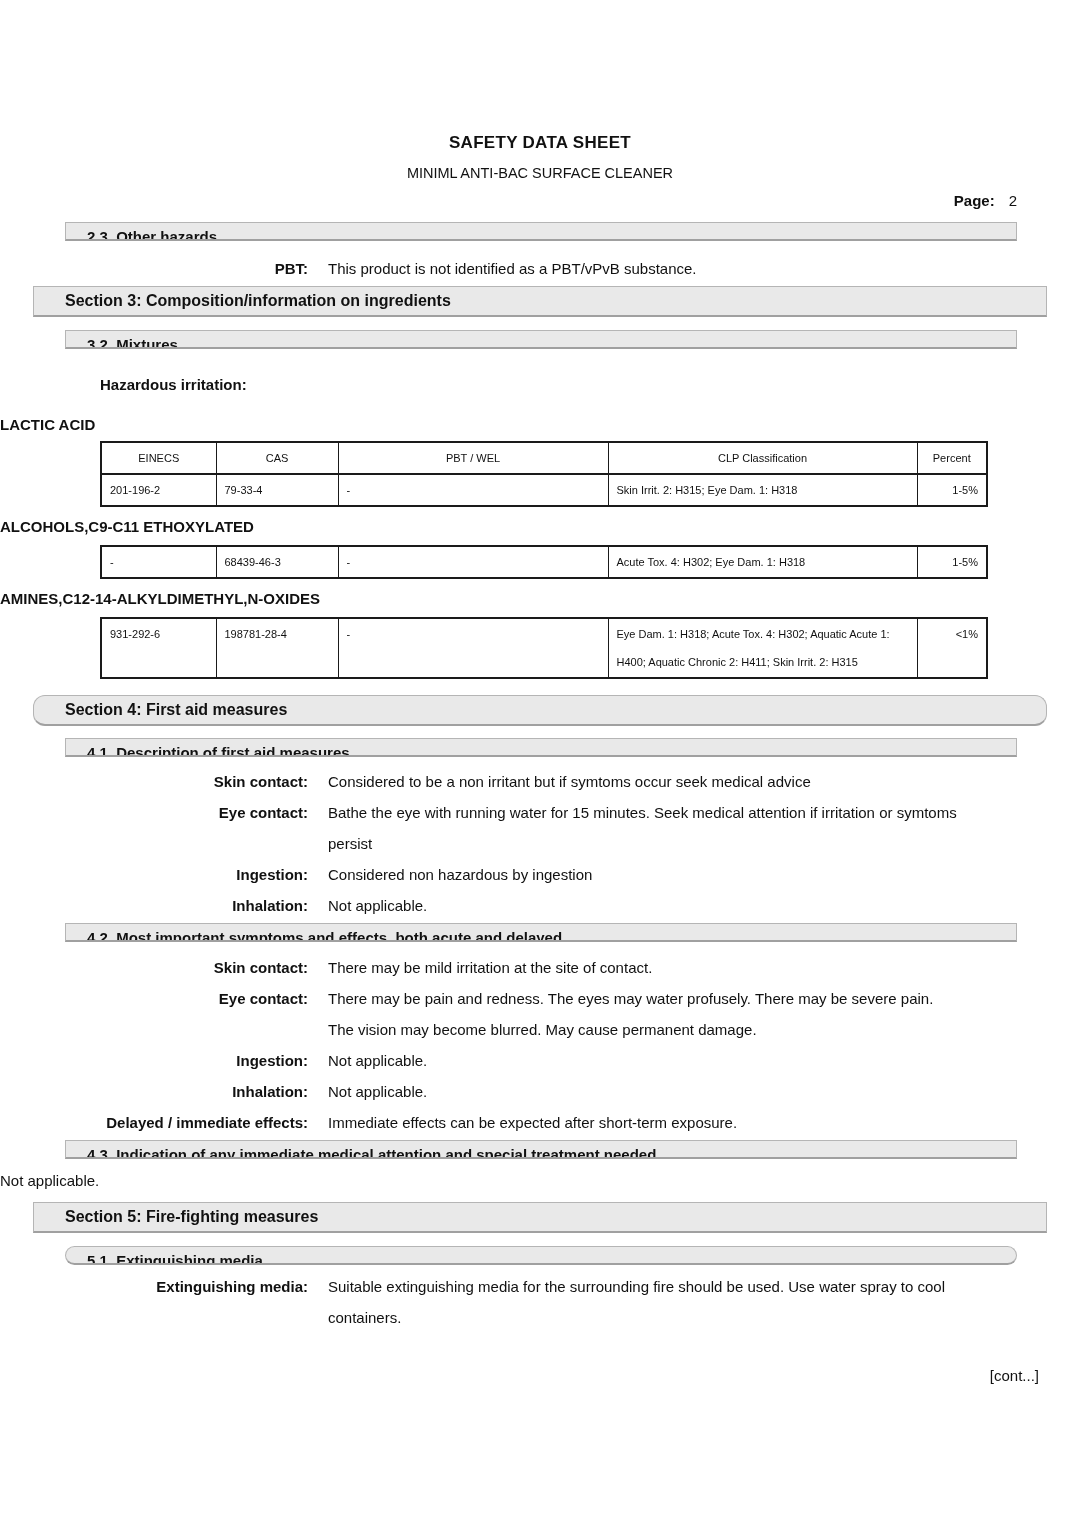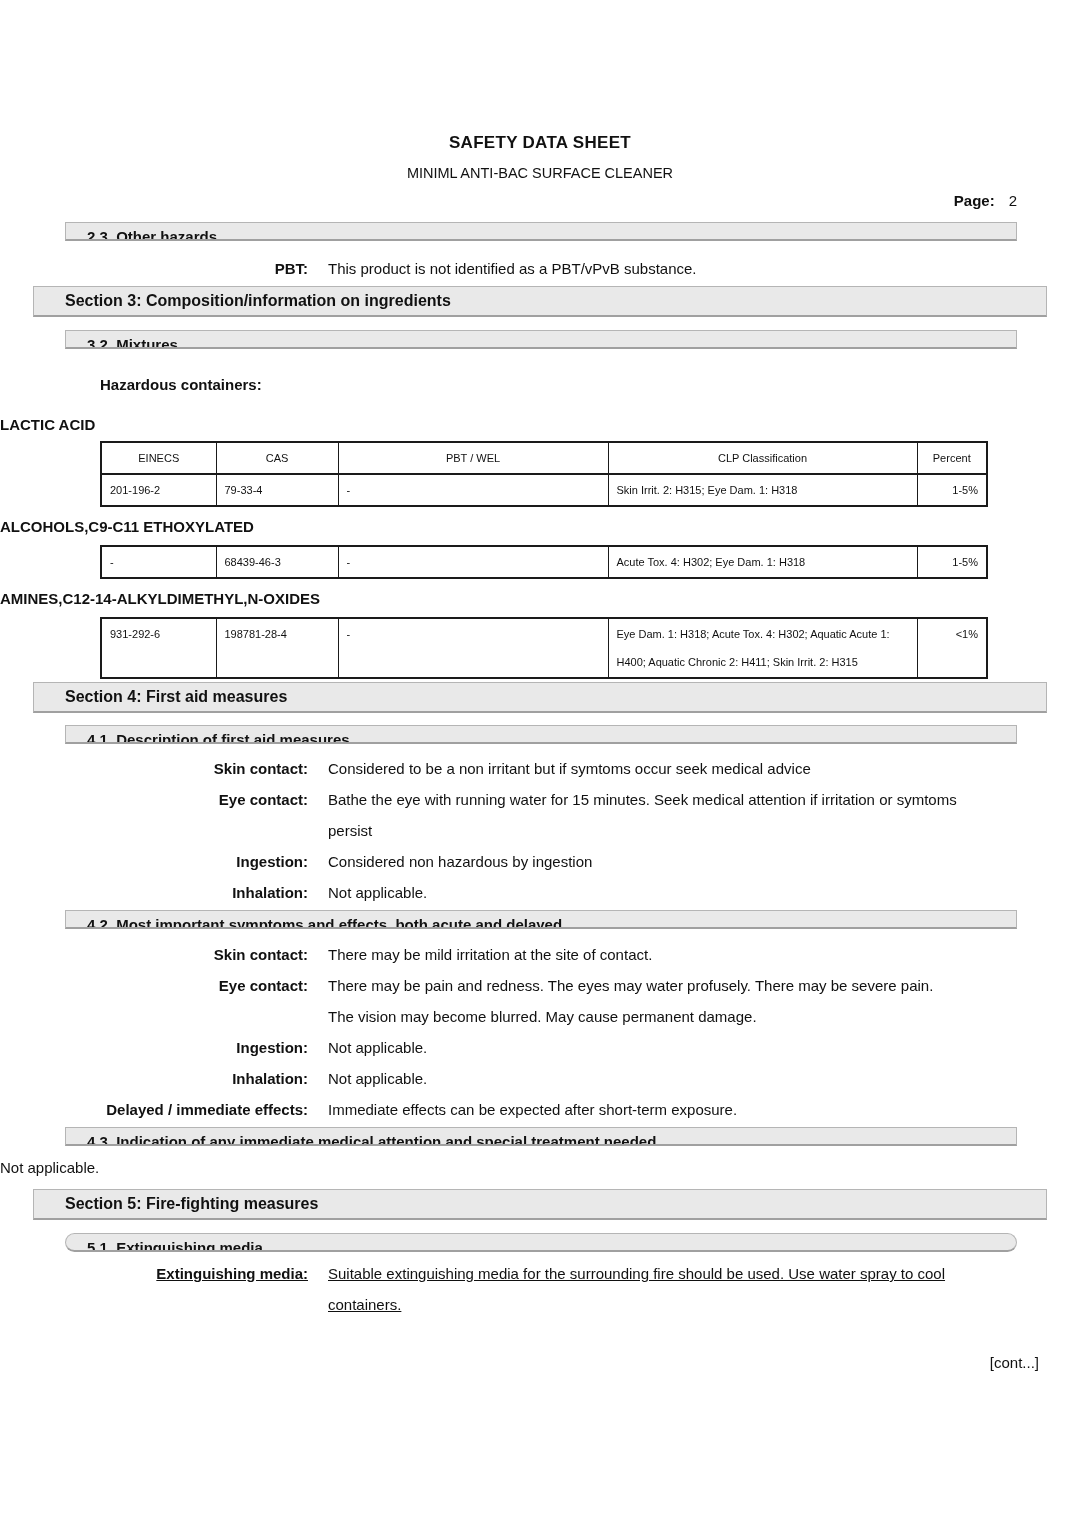--- a/index.html
+++ b/index.html
@@ -122,30 +122,30 @@
   #pbt-row       { margin-top: 12px; }
   #bar-s3        { margin-top: 2px; }
   #bar-32        { margin-top: 13px; }
   #ing-heading   { margin-top: 26px; }
   #ing-name-0    { margin-top: 20px; }
   #table-0       { margin-top: 6px; }
   #ing-name-1    { margin-top: 10px; }
   #table-1       { margin-top: 8px; }
   #ing-name-2    { margin-top: 10px; }
   #table-2       { margin-top: 8px; }
-  #bar-s4        { margin-top: 3px; }
+  #bar-s4        { margin-top: 16px; border-radius: 12px; }
   #bar-41        { margin-top: 12px; }
   #rows-41       { margin-top: 9px; }
   #bar-42        { margin-top: 2px; }
   #rows-42       { margin-top: 10px; }
   #bar-43        { margin-top: 2px; }
   #rows-43       { margin-top: 6px; }
   #bar-s5        { margin-top: 6px; }
   #bar-51        { margin-top: 13px; border-radius: 12px; }
-  #rows-51       { margin-top: 6px; text-decoration: underline; }
+  #rows-51       { margin-top: 6px; }
   #cont-line     { margin-top: 33px; }
 </style>
 </head>
 <body>
 
 <div class="doc-title">SAFETY DATA SHEET</div>
 <div class="doc-subtitle">MINIML ANTI-BAC SURFACE CLEANER</div>
 <div class="page-line">
   <span class="page-label">Page:</span><span class="page-number">2</span>
 </div>
@@ -153,21 +153,21 @@
 <div id="bar-23" class="bar sub">2.3. Other hazards</div>
 
 <div id="pbt-row" class="kv-row">
   <div class="kv-label">PBT:</div>
   <div class="kv-value">This product is not identified as a PBT/vPvB substance.</div>
 </div>
 
 <div id="bar-s3" class="bar main">Section 3: Composition/information on ingredients</div>
 <div id="bar-32" class="bar sub">3.2. Mixtures</div>
 
-<div id="ing-heading" class="ing-heading">Hazardous containers:</div>
+<div id="ing-heading" class="ing-heading">Hazardous irritation:</div>
 
 <div id="ing-name-0" class="ing-name">LACTIC ACID</div>
 <table id="table-0" class="ing-table">
   <colgroup>
       <col class="c-einecs">
       <col class="c-cas">
       <col class="c-pbt">
       <col class="c-clp">
       <col class="c-percent">
     </colgroup>

